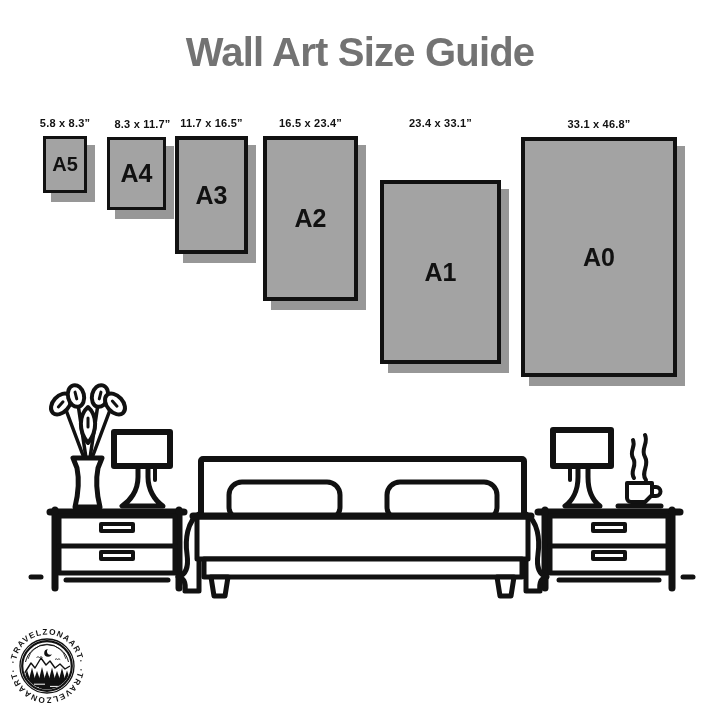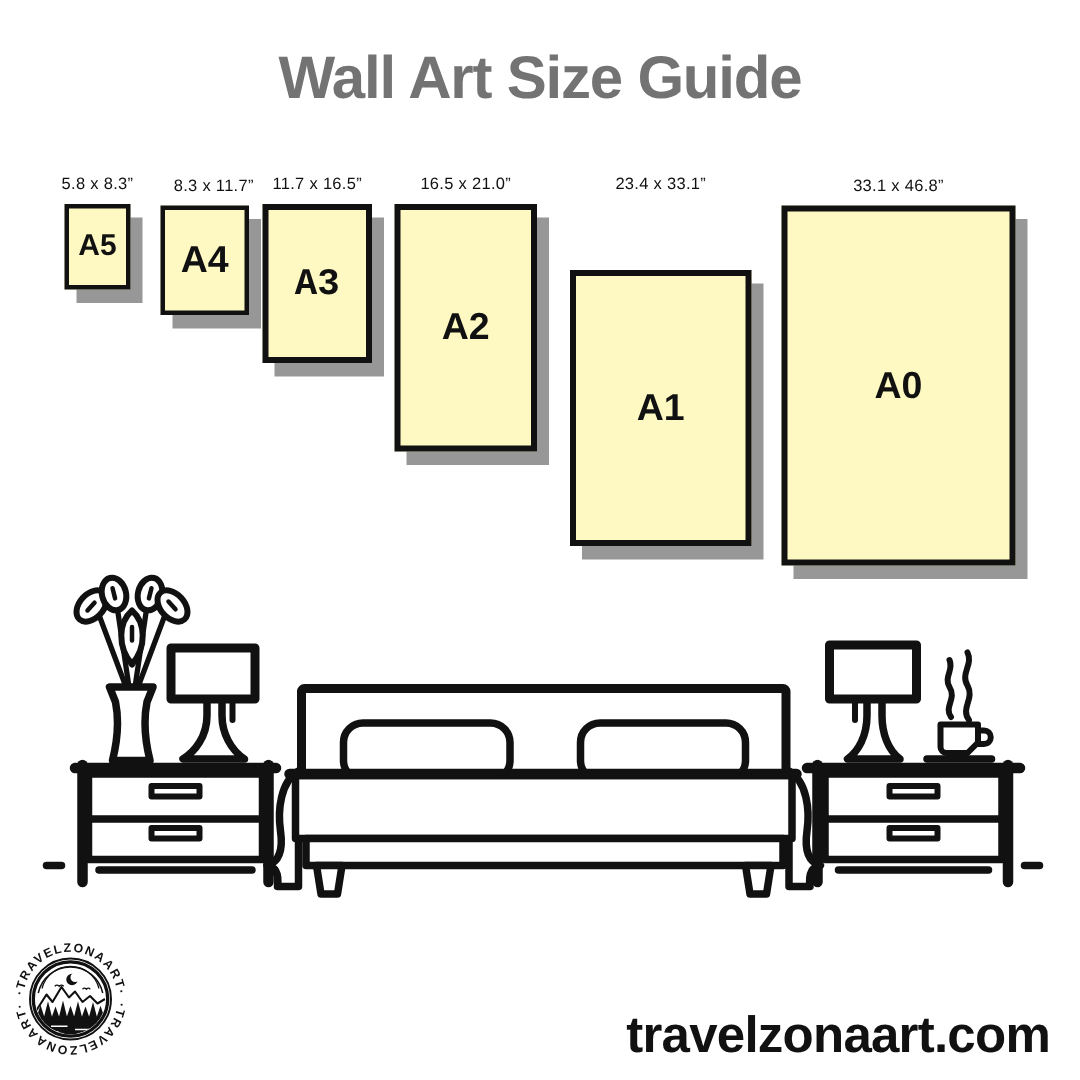--- a/index.html
+++ b/index.html
@@ -5,26 +5,26 @@
   html,body{margin:0;padding:0;background:#fff;}
   .canvas{
     position:relative;width:720px;height:720px;background:#fff;overflow:hidden;
     font-family:"Liberation Sans",sans-serif;color:#111;
   }
   .page-title{
     position:absolute;left:0;right:0;top:30px;margin:0;text-align:center;
     font-size:40px;font-weight:bold;letter-spacing:-0.8px;color:#737373;
   }
   .frame{
-    position:absolute;background:#fef9c3;border:4px solid #111;box-sizing:border-box;
+    position:absolute;background:#a3a3a3;border:4px solid #111;box-sizing:border-box;
     box-shadow:8px 9px 0 #979797;display:flex;align-items:center;justify-content:center;
   }
   .code{font-weight:bold;color:#111;}
   .dim-label{
-    position:absolute;transform:translateX(-50%);font-size:11px;font-weight:normal;
+    position:absolute;transform:translateX(-50%);font-size:11px;font-weight:bold;
     white-space:nowrap;color:#111;letter-spacing:0.2px;
   }
   .scene{position:absolute;left:0;top:380px;width:720px;height:220px;}
   .logo{position:absolute;left:2px;top:620px;width:90px;height:92px;}
   .website{
     position:absolute;right:20px;top:671px;font-size:34px;font-weight:bold;
     letter-spacing:-0.5px;color:#111;
   }
 </style>
 </head>
@@ -36,28 +36,28 @@
 
   <div id="frames">
       <div class="frame" style="left: 43px; top: 136px; width: 44px; height: 57px; border-width: 3px;">
         <span class="code" style="font-size: 20px;">A5</span>
       </div>
       <div class="dim-label" style="left: 65px; top: 117px;">5.8 x 8.3”</div>
       <div class="frame" style="left: 107px; top: 137px; width: 59px; height: 73px; border-width: 3px;">
         <span class="code" style="font-size: 25px;">A4</span>
       </div>
       <div class="dim-label" style="left: 133.5px; top: 118px; padding-left: 18px;">8.3 x 11.7”</div>
-      <div class="frame" style="left: 175px; top: 136px; width: 73px; height: 106px; border-width: 4px; font-family: Liberation Mono, monospace;">
+      <div class="frame" style="left: 175px; top: 136px; width: 73px; height: 118px; border-width: 4px;">
         <span class="code" style="font-size: 25px;">A3</span>
       </div>
       <div class="dim-label" style="left: 211.5px; top: 117px;">11.7 x 16.5”</div>
       <div class="frame" style="left: 263px; top: 136px; width: 95px; height: 165px; border-width: 4px;">
         <span class="code" style="font-size: 25px;">A2</span>
       </div>
-      <div class="dim-label" style="left: 310.5px; top: 117px;">16.5 x 21.0”</div>
+      <div class="dim-label" style="left: 310.5px; top: 117px;">16.5 x 23.4”</div>
       <div class="frame" style="left: 380px; top: 136px; width: 121px; height: 184px; border-width: 4px; margin-top: 44px;">
         <span class="code" style="font-size: 25px;">A1</span>
       </div>
       <div class="dim-label" style="left: 440.5px; top: 117px;">23.4 x 33.1”</div>
       <div class="frame" style="left: 521px; top: 137px; width: 156px; height: 240px; border-width: 4px;">
         <span class="code" style="font-size: 25px;">A0</span>
       </div>
       <div class="dim-label" style="left: 599px; top: 118px;">33.1 x 46.8”</div>
     </div>
 
@@ -189,15 +189,14 @@
       </g>
       <g>
         <rect x="-23.5" y="15.5" width="47" height="9" fill="#111" stroke="none"></rect>
         <line x1="-13" y1="18.2" x2="-2" y2="18.2" stroke="#fff" stroke-width="1"></line>
         <line x1="3" y1="20.4" x2="14" y2="20.4" stroke="#fff" stroke-width="1"></line>
         <line x1="-18" y1="21.8" x2="-8" y2="21.8" stroke="#fff" stroke-width="1"></line>
       </g>
     </g>
   </svg>
 
-  <div class="website">travelzonaart.com</div>
 
 </div>
 
 </body></html>

